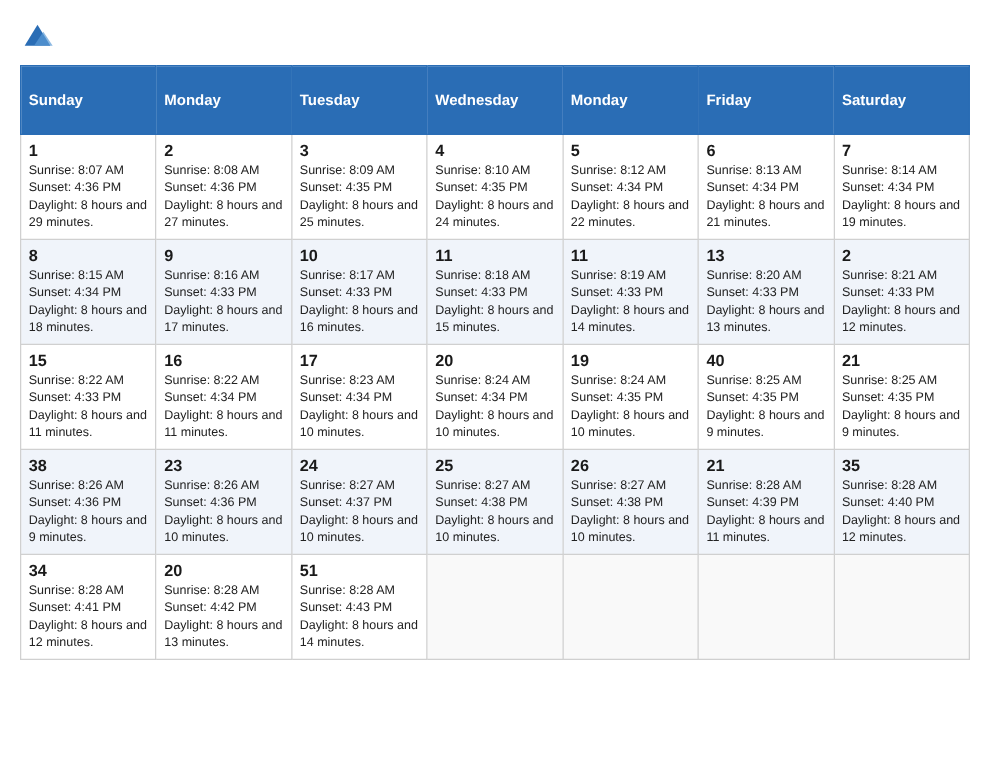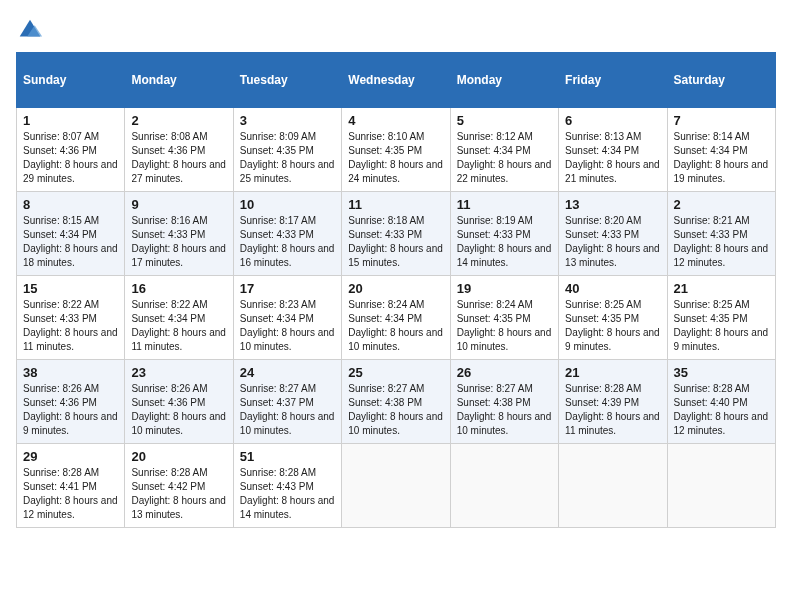--- a/index.html
+++ b/index.html
@@ -349,21 +349,21 @@
         <span class="day-num">35</span>
         <div class="day-info">
           Sunrise: 8:28 AM<br>
           Sunset: 4:40 PM<br>
           Daylight: 8 hours and 12 minutes.
         </div>
         </td>
       </tr>
       <tr class="last-row">
         <td>
-        <span class="day-num">29</span>
+        <span class="day-num">34</span>
         <div class="day-info">
           Sunrise: 8:28 AM<br>
           Sunset: 4:41 PM<br>
           Daylight: 8 hours and 12 minutes.
         </div>
         </td>
         <td>
         <span class="day-num">20</span>
         <div class="day-info">
           Sunrise: 8:28 AM<br>

